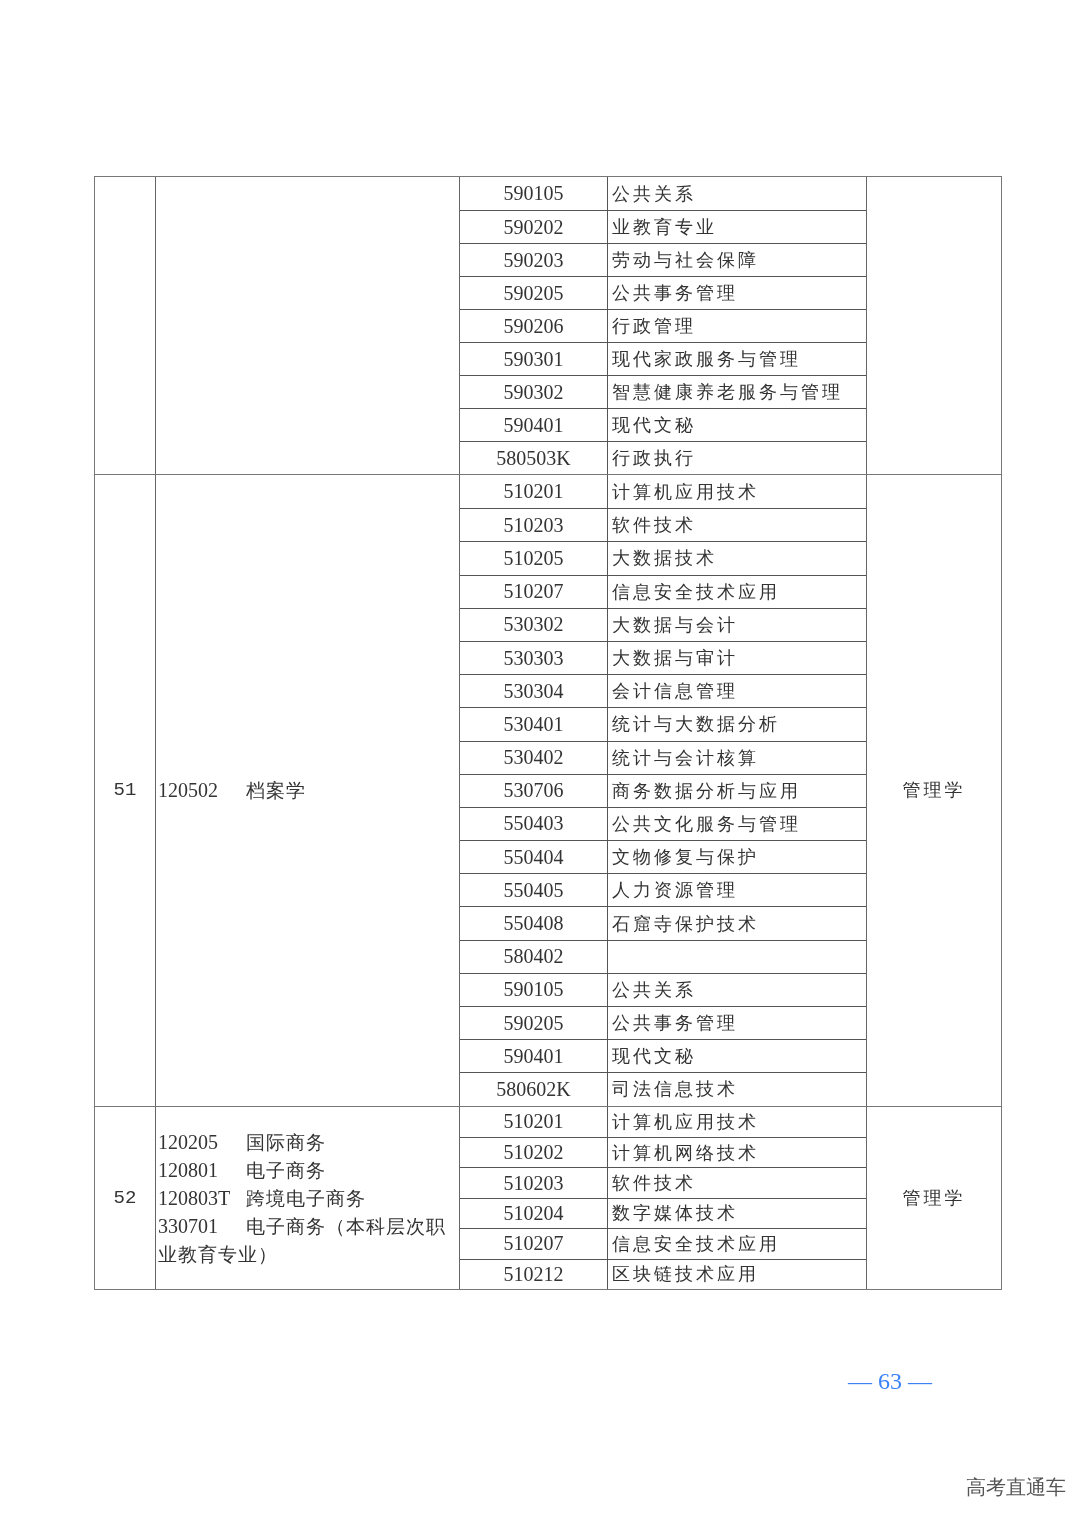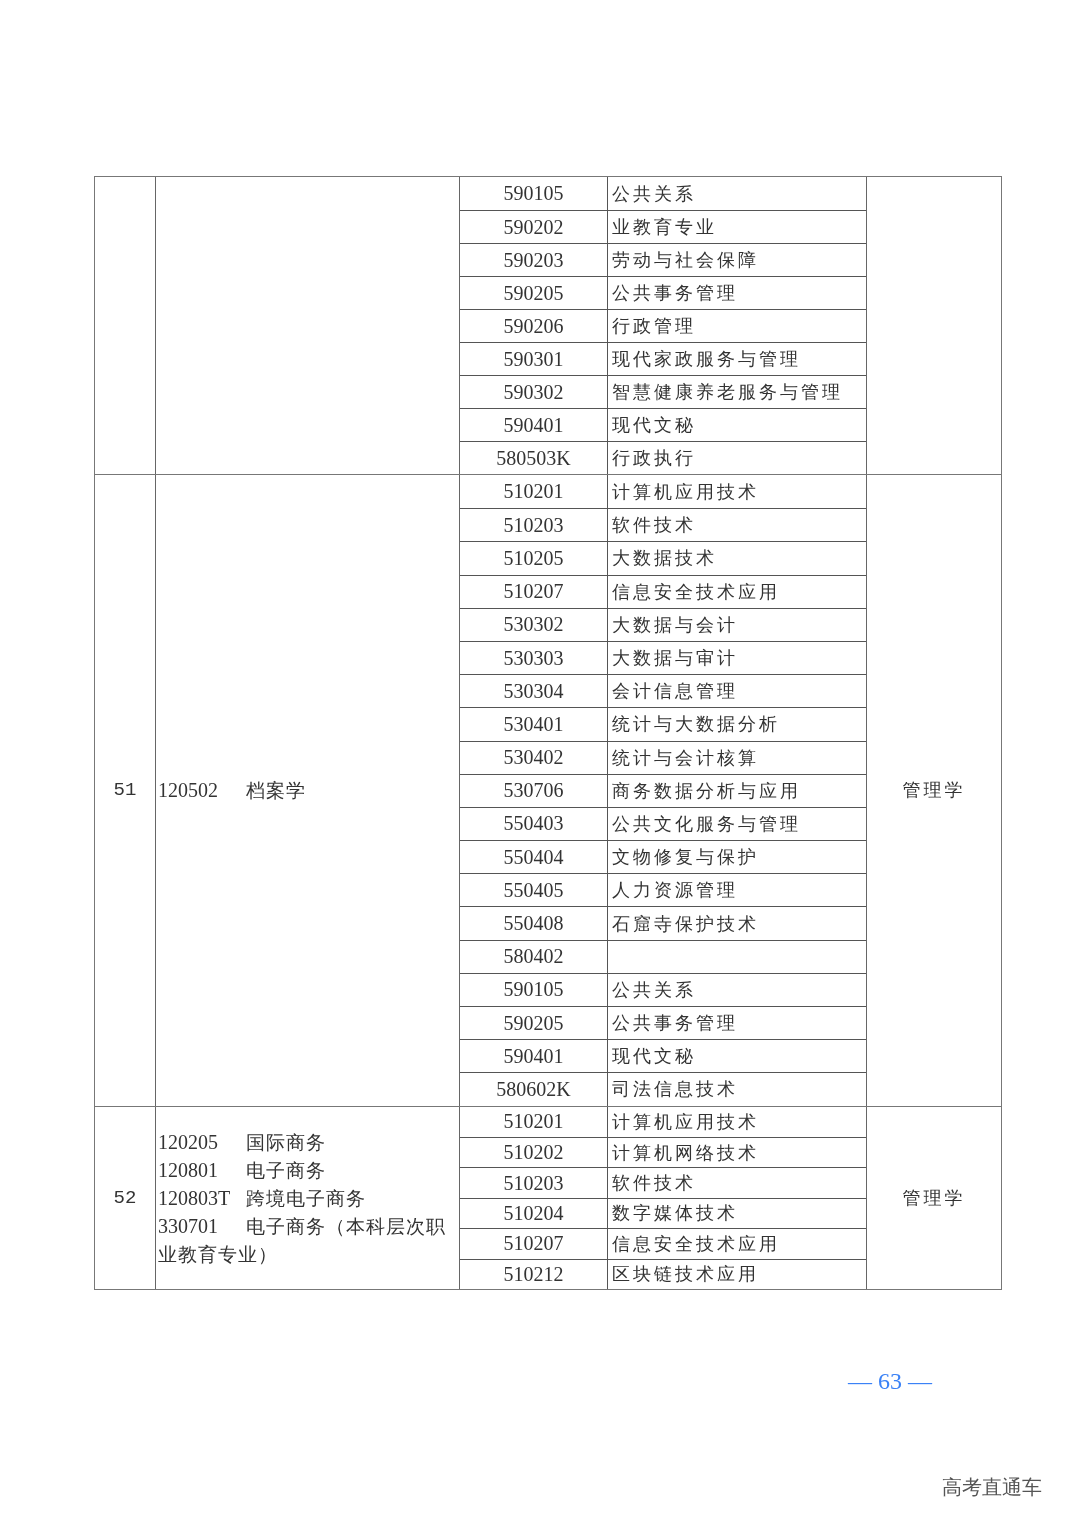--- a/index.html
+++ b/index.html
@@ -16,21 +16,21 @@
   .major-line { line-height: 28px; white-space: nowrap; letter-spacing: 1px; }
   .major-line .code { display: inline-block; min-width: 88px; font-family: "Liberation Serif", "DejaVu Serif", serif; font-size: 20px; letter-spacing: 0; }
   .major-text { line-height: 28px; letter-spacing: 1px; }
   .c-rows { width: 407px; border-right: 1.5px solid #666; box-sizing: border-box; }
   .row { display: flex; border-top: 1.3px solid #555; box-sizing: border-box; }
   .row:first-child { border-top: none; }
   .r-code { width: 148px; border-right: 1.3px solid #555; text-align: center; font-family: "Liberation Serif", "DejaVu Serif", serif; font-size: 20px; box-sizing: border-box; display: flex; align-items: center; justify-content: center; }
   .r-name { flex: 1; padding-left: 4px; font-size: 18px; letter-spacing: 3px; display: flex; align-items: center; white-space: nowrap; }
   .c-cat { flex: 1; display: flex; align-items: center; justify-content: center; font-size: 18px; letter-spacing: 3px; font-family: Liberation Mono, monospace; }
   .page-num { position: absolute; left: 848px; top: 1368px; font-size: 24px; font-family: "Liberation Serif", serif; color: #3b82f6; white-space: pre; }
-  .watermark { position: absolute; left: 942px; top: 1474px; font-family: "DejaVu Sans", "Liberation Sans", sans-serif; font-size: 20px; color: #555; }
+  .watermark { position: absolute; left: 966px; top: 1474px; font-family: "DejaVu Sans", "Liberation Sans", sans-serif; font-size: 20px; color: #555; }
 </style>
 </head>
 <body>
 
 <div class="table">
 
   <div class="section">
     <div class="c-no"></div>
     <div class="c-major"></div>
     <div class="c-rows">

